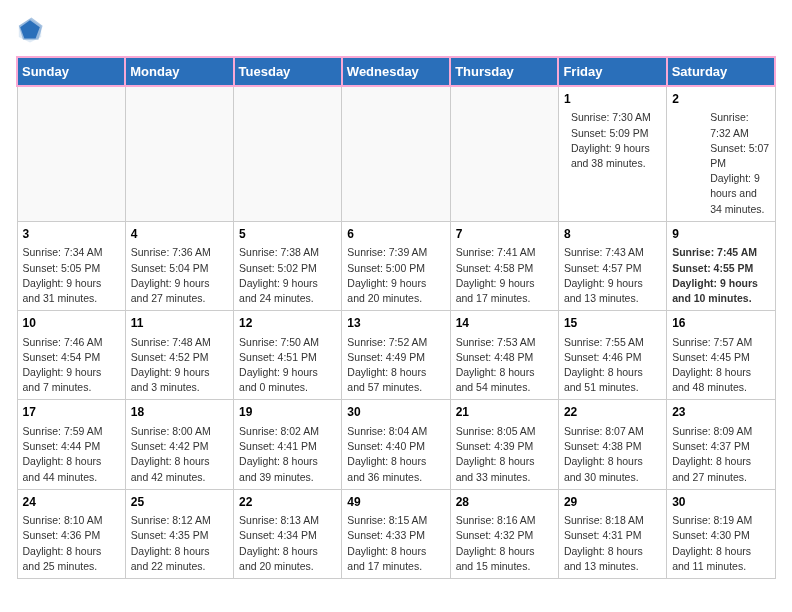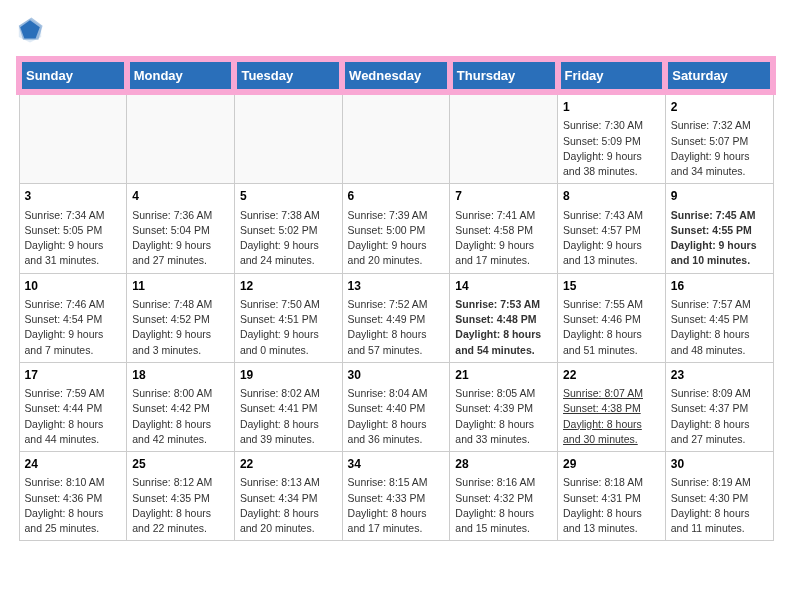--- a/index.html
+++ b/index.html
@@ -57,21 +57,21 @@
       border-collapse: collapse;
       table-layout: fixed;
     }
     .calendar th {
       background: #2a6fba;
       color: #fff;
       font-size: 13px;
       font-weight: bold;
       padding: 6px 4px;
       text-align: left;
-      border: 6px solid #f9a8d4;
+      border: 2px solid #f9a8d4;
     }
     .calendar td {
       vertical-align: top;
       border: 1px solid #ccc;
       padding: 4px 5px;
       font-size: 10.5px;
       line-height: 1.45;
       background: #fff;
       height: 80px;
     }
@@ -124,27 +124,27 @@
   </thead>
   <tbody id="calendar-body">
   <tr>
         <td class="empty"></td>
         <td class="empty"></td>
         <td class="empty"></td>
         <td class="empty"></td>
         <td class="empty"></td>
         <td>
           <span class="day-num">1</span>
-          <div class="day-info" style="white-space: pre-line;">Sunrise: 7:30 AM
+          <div class="day-info" style="white-space: pre-line; margin-left: 7px;">Sunrise: 7:30 AM
 Sunset: 5:09 PM
 Daylight: 9 hours and 38 minutes.</div>
         </td>
         <td>
           <span class="day-num">2</span>
-          <div class="day-info" style="white-space: pre-line;">Sunrise: 7:32 AM
+          <div class="day-info" style="white-space: pre-line; margin-left: 38px;">Sunrise: 7:32 AM
 Sunset: 5:07 PM
 Daylight: 9 hours and 34 minutes.</div>
         </td>
       </tr>
       <tr>
         <td>
           <span class="day-num">3</span>
           <div class="day-info" style="white-space: pre-line;">Sunrise: 7:34 AM
 Sunset: 5:05 PM
 Daylight: 9 hours and 31 minutes.</div>
@@ -206,21 +206,21 @@
 Daylight: 9 hours and 0 minutes.</div>
         </td>
         <td>
           <span class="day-num">13</span>
           <div class="day-info" style="white-space: pre-line;">Sunrise: 7:52 AM
 Sunset: 4:49 PM
 Daylight: 8 hours and 57 minutes.</div>
         </td>
         <td>
           <span class="day-num">14</span>
-          <div class="day-info" style="white-space: pre-line; font-weight: bold;">Sunrise: 7:53 AM
+          <div class="day-info" style="white-space: pre-line;">Sunrise: 7:53 AM
 Sunset: 4:48 PM
 Daylight: 8 hours and 54 minutes.</div>
         </td>
         <td>
           <span class="day-num">15</span>
           <div class="day-info" style="white-space: pre-line;">Sunrise: 7:55 AM
 Sunset: 4:46 PM
 Daylight: 8 hours and 51 minutes.</div>
         </td>
         <td>
@@ -256,21 +256,21 @@
 Daylight: 8 hours and 36 minutes.</div>
         </td>
         <td>
           <span class="day-num">21</span>
           <div class="day-info" style="white-space: pre-line;">Sunrise: 8:05 AM
 Sunset: 4:39 PM
 Daylight: 8 hours and 33 minutes.</div>
         </td>
         <td>
           <span class="day-num">22</span>
-          <div class="day-info" style="white-space: pre-line; text-decoration: underline;">Sunrise: 8:07 AM
+          <div class="day-info" style="white-space: pre-line;">Sunrise: 8:07 AM
 Sunset: 4:38 PM
 Daylight: 8 hours and 30 minutes.</div>
         </td>
         <td>
           <span class="day-num">23</span>
           <div class="day-info" style="white-space: pre-line;">Sunrise: 8:09 AM
 Sunset: 4:37 PM
 Daylight: 8 hours and 27 minutes.</div>
         </td>
       </tr>
@@ -287,21 +287,21 @@
 Sunset: 4:35 PM
 Daylight: 8 hours and 22 minutes.</div>
         </td>
         <td>
           <span class="day-num">22</span>
           <div class="day-info" style="white-space: pre-line;">Sunrise: 8:13 AM
 Sunset: 4:34 PM
 Daylight: 8 hours and 20 minutes.</div>
         </td>
         <td>
-          <span class="day-num">34</span>
+          <span class="day-num">49</span>
           <div class="day-info" style="white-space: pre-line;">Sunrise: 8:15 AM
 Sunset: 4:33 PM
 Daylight: 8 hours and 17 minutes.</div>
         </td>
         <td>
           <span class="day-num">28</span>
           <div class="day-info" style="white-space: pre-line;">Sunrise: 8:16 AM
 Sunset: 4:32 PM
 Daylight: 8 hours and 15 minutes.</div>
         </td>

